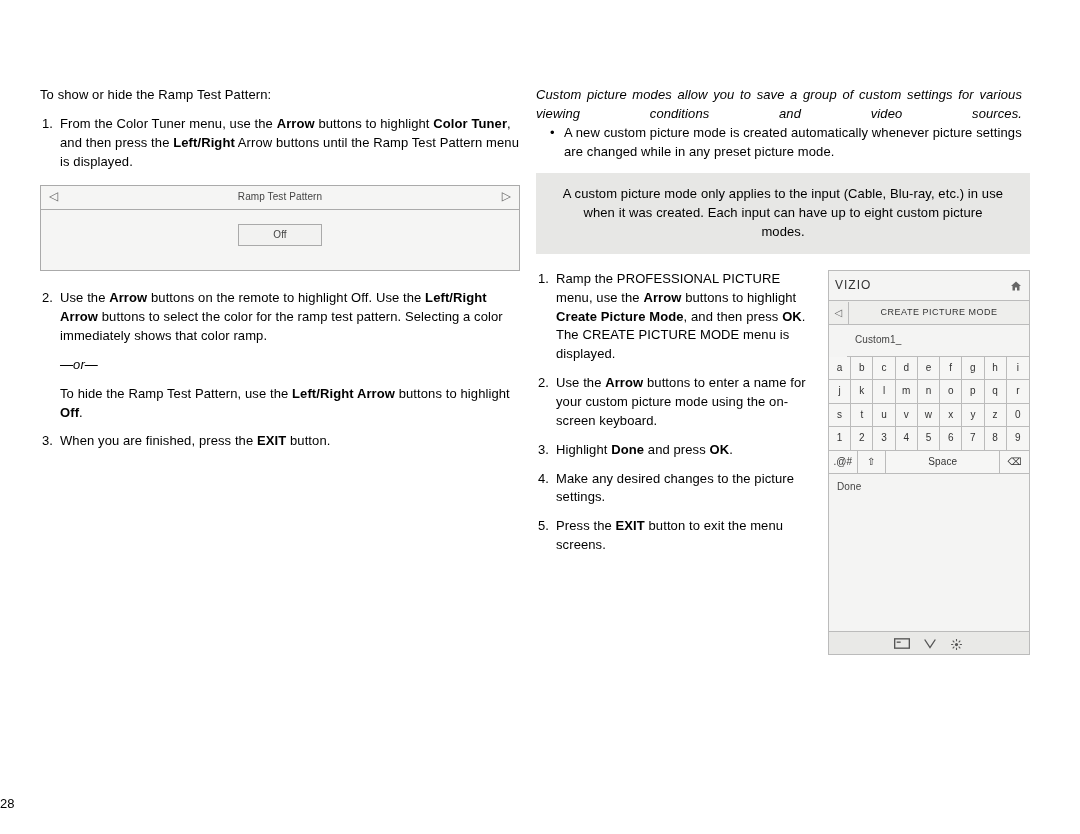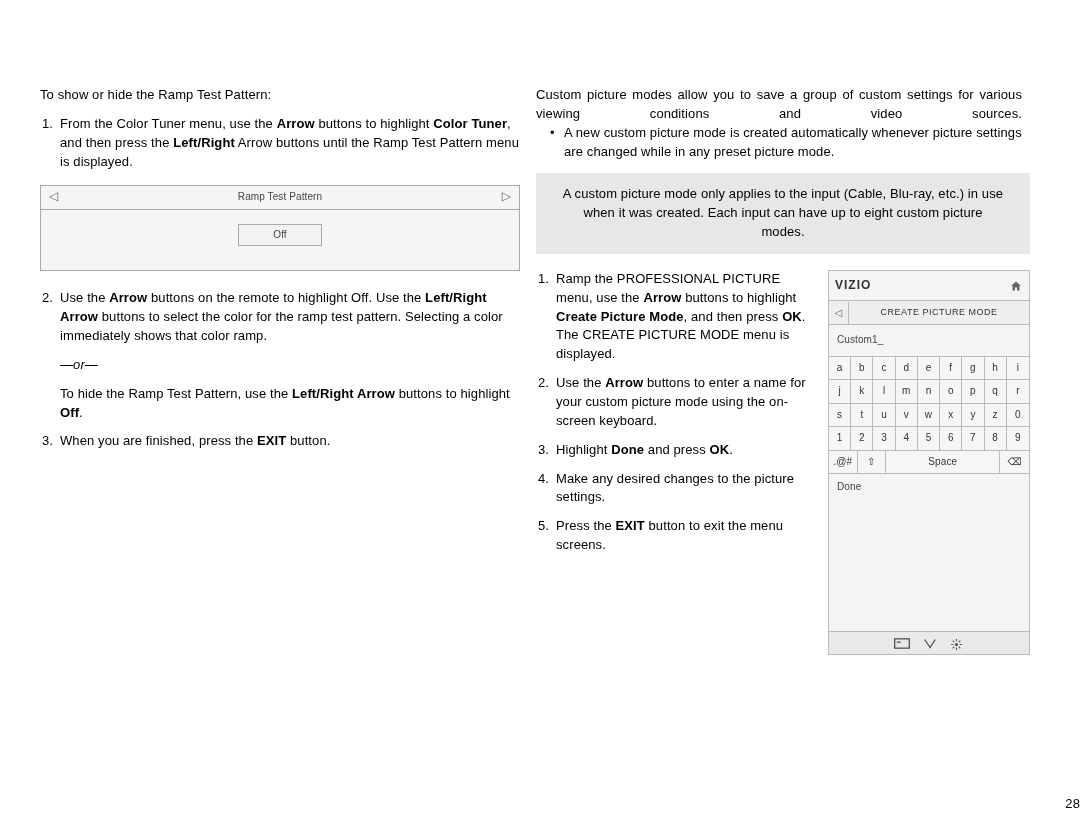--- a/index.html
+++ b/index.html
@@ -111,21 +111,21 @@
     color: #333;
   }
   .device-top {
     display: flex;
     justify-content: space-between;
     align-items: center;
     padding: 6px 6px;
     border-bottom: 1px solid #bbb;
   }
   .vizio {
-    font-weight: 700;
+    font-weight: 400;
     letter-spacing: 1px;
     font-size: 12px;
   }
   .home-icon {
     width: 14px; height: 12px; display:inline-block;
   }
   .device-sub {
     display:flex;
     align-items:center;
     border-bottom: 1px solid #bbb;
@@ -142,20 +142,21 @@
     flex:1;
     text-align:center;
     padding:5px 0;
     font-size: 9px;
     letter-spacing: 0.5px;
   }
   .device-input {
     padding: 8px 8px;
     border-bottom: 1px solid #bbb;
     color:#444;
+    margin-left:18px;
   }
   .keyboard {
     display: grid;
     grid-template-columns: repeat(9, 1fr);
     border-top: 0;
   }
   .keyboard .key {
     border-right: 1px solid #bbb;
     border-bottom: 1px solid #bbb;
     text-align: center;
@@ -192,21 +193,21 @@
   }
   .device-nav .nicon {
     width:14px; height:12px;
     color:#555;
   }
 
   .page-number {
     position: absolute;
     bottom: 20px;
     left: 0; right: 0;
-    text-align: right;
+    text-align: left;
     font-size: 13px;
   }
 </style>
 </head>
 <body>
 
 <div class="page">
 
   <div class="col col-left">
     <p>To show or hide the Ramp Test Pattern:</p>
@@ -238,21 +239,21 @@
         </div>
       </li>
       <li>
         <span class="num">3.</span>
         <span>When you are finished, press the </span><span class="bold">EXIT</span><span> button.</span>
       </li>
     </ol>
   </div>
 
   <div class="col col-right">
-    <p class="justify" style="text-align:justify;text-align-last:justify;width:486px;">Custom picture modes allow you to save a group of custom settings for various viewing conditions and video sources.</p>
+    <p class="justify" style="text-align:justify;text-align-last:justify;width:486px;font-style:italic;">Custom picture modes allow you to save a group of custom settings for various viewing conditions and video sources.</p>
     <p style="margin-top:-10px;"></p>
 
     <ul class="bullets">
       <li>A new custom picture mode is created automatically whenever picture settings are changed while in any preset picture mode.</li>
     </ul>
 
     <div class="note-box">A custom picture mode only applies to the input (Cable, Blu-ray, etc.) in use when it was created. Each input can have up to eight custom picture modes.</div>
 
 
     <div class="right-two-col">

